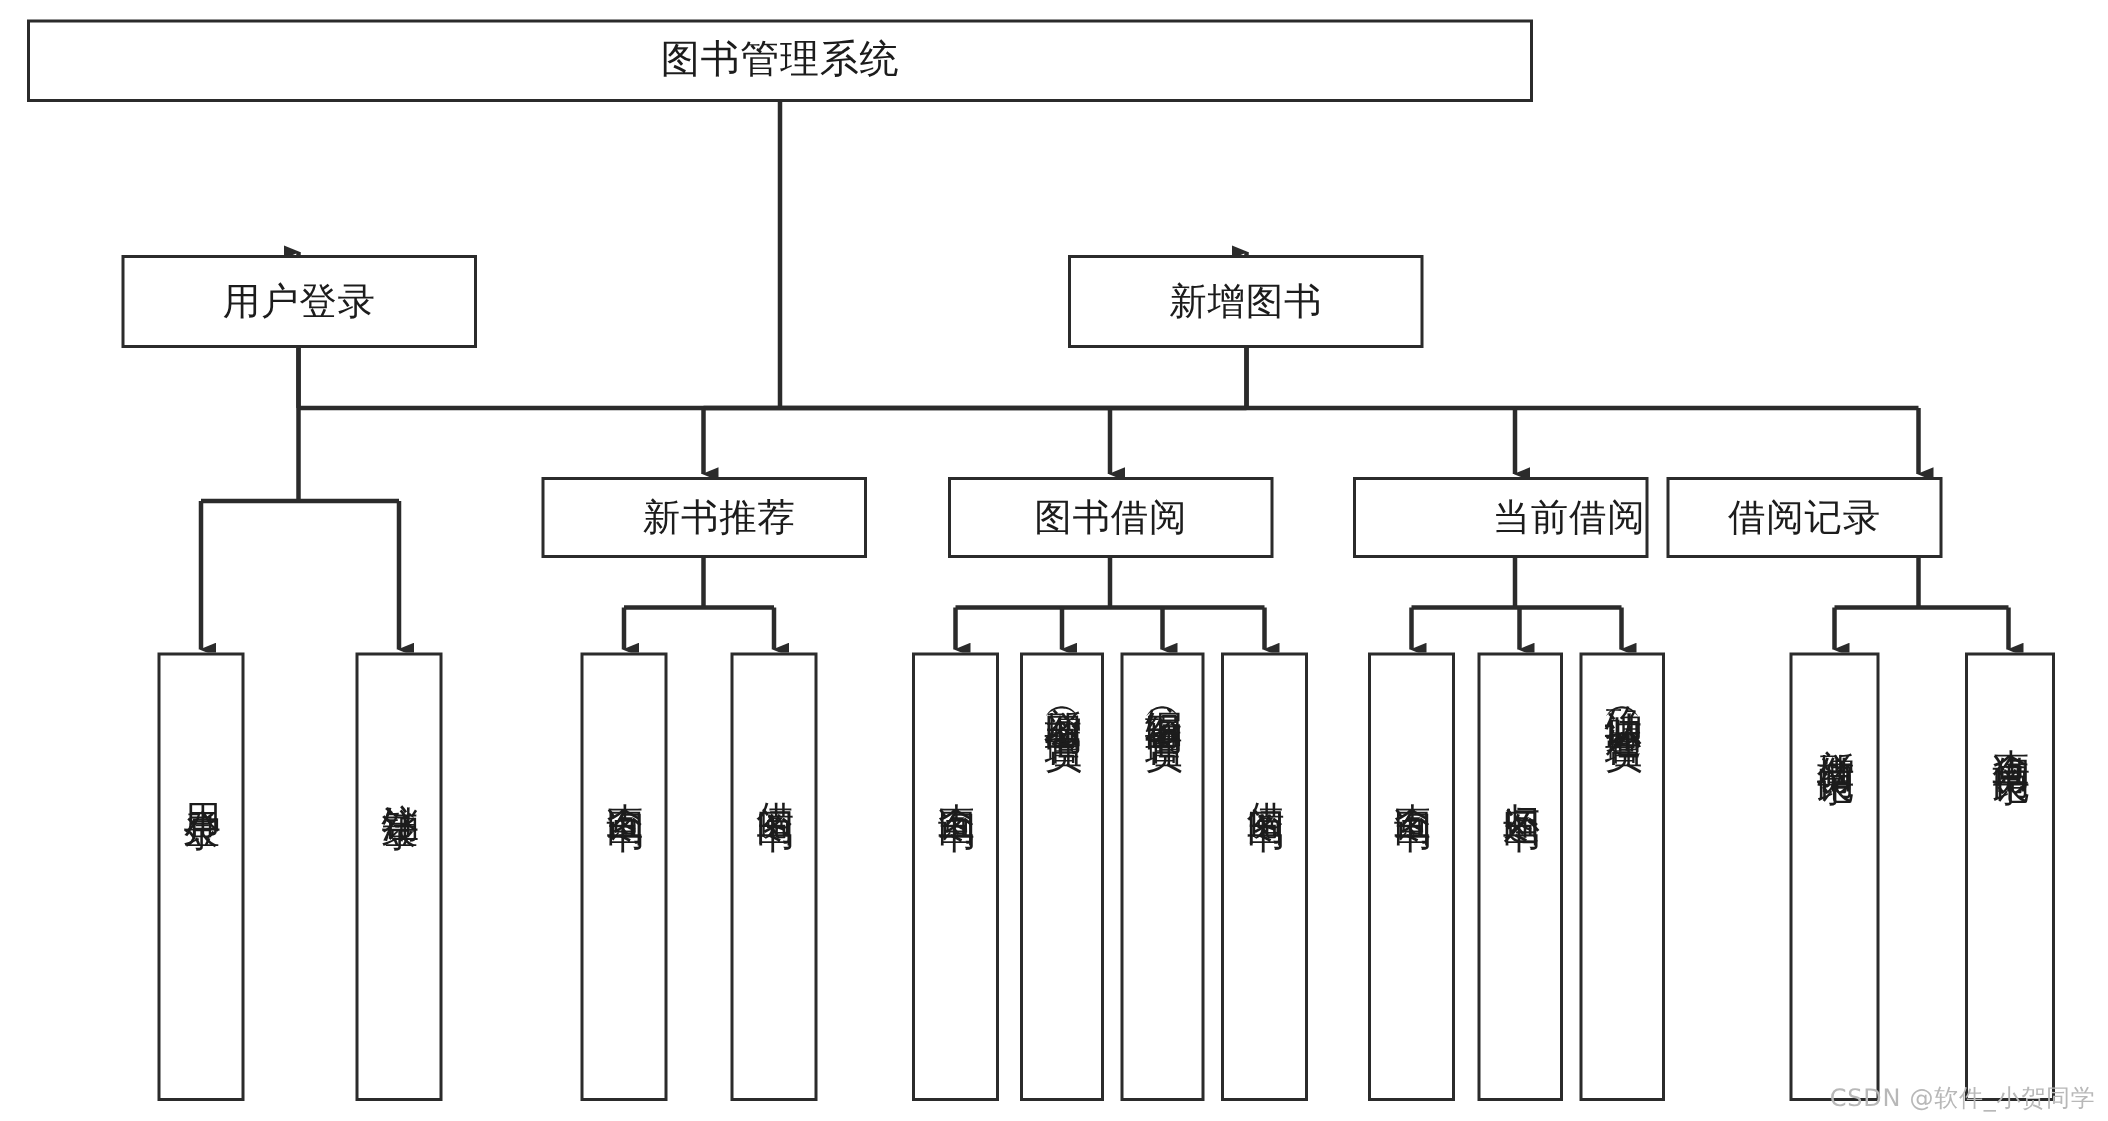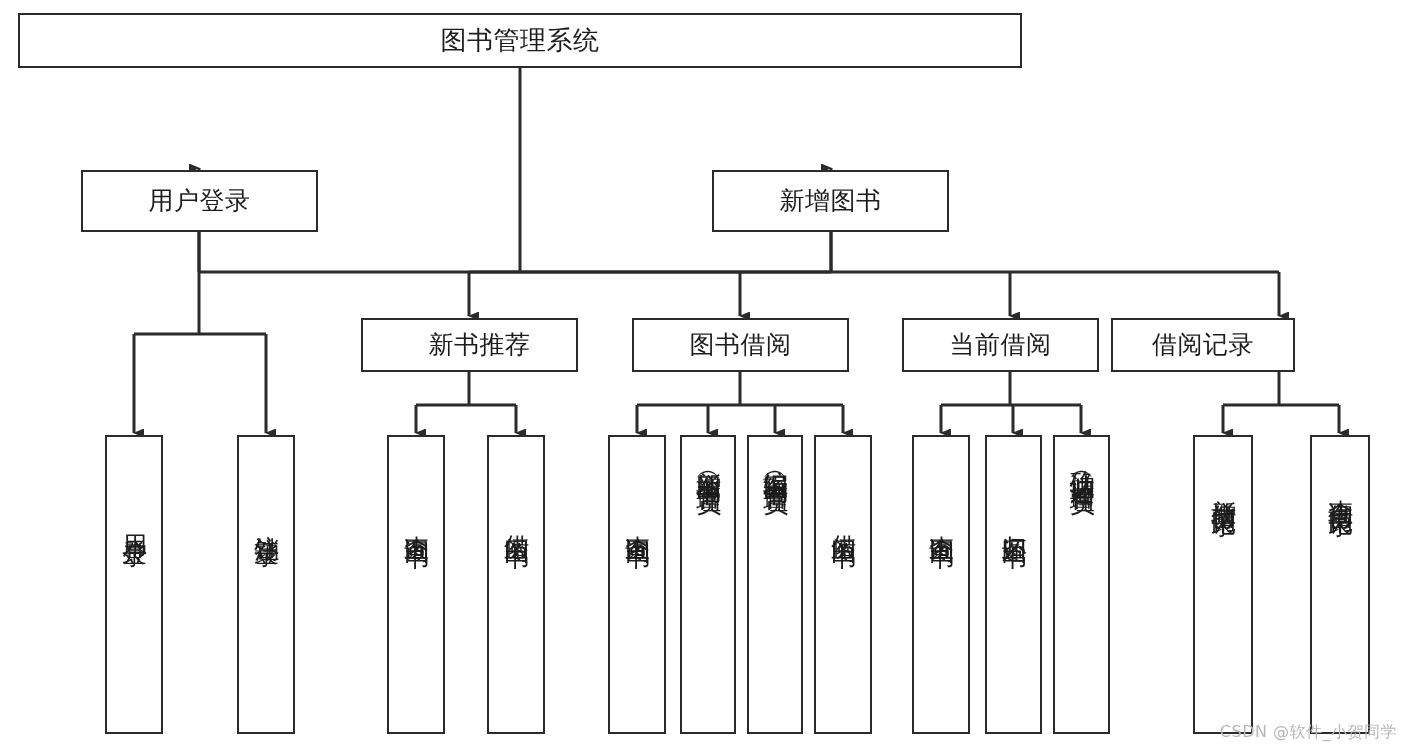--- a/index.html
+++ b/index.html
@@ -146,21 +146,21 @@
   </div>
 
   <div class="node horiz" style="left:361px; top:318px; width:217px; height:54px;padding-left:20px;">
     <span class="label">新书推荐</span>
   </div>
 
   <div class="node horiz" style="left:632px; top:318px; width:217px; height:54px;">
     <span class="label">图书借阅</span>
   </div>
 
-  <div class="node horiz" style="left:902px; top:318px; width:197px; height:54px;">
+  <div class="node horiz" style="left:902px; top:318px; width:197px; height:54px;justify-content:flex-end;">
     <span class="label">当前借阅</span>
   </div>
 
   <div class="node horiz" style="left:1111px; top:318px; width:184px; height:54px;">
     <span class="label">借阅记录</span>
   </div>
 
   <div class="node vert" style="left:105px; top:435px; width:58px; height:299px; padding-top:78px;">
     <span class="label">用户登录</span>
   </div>

